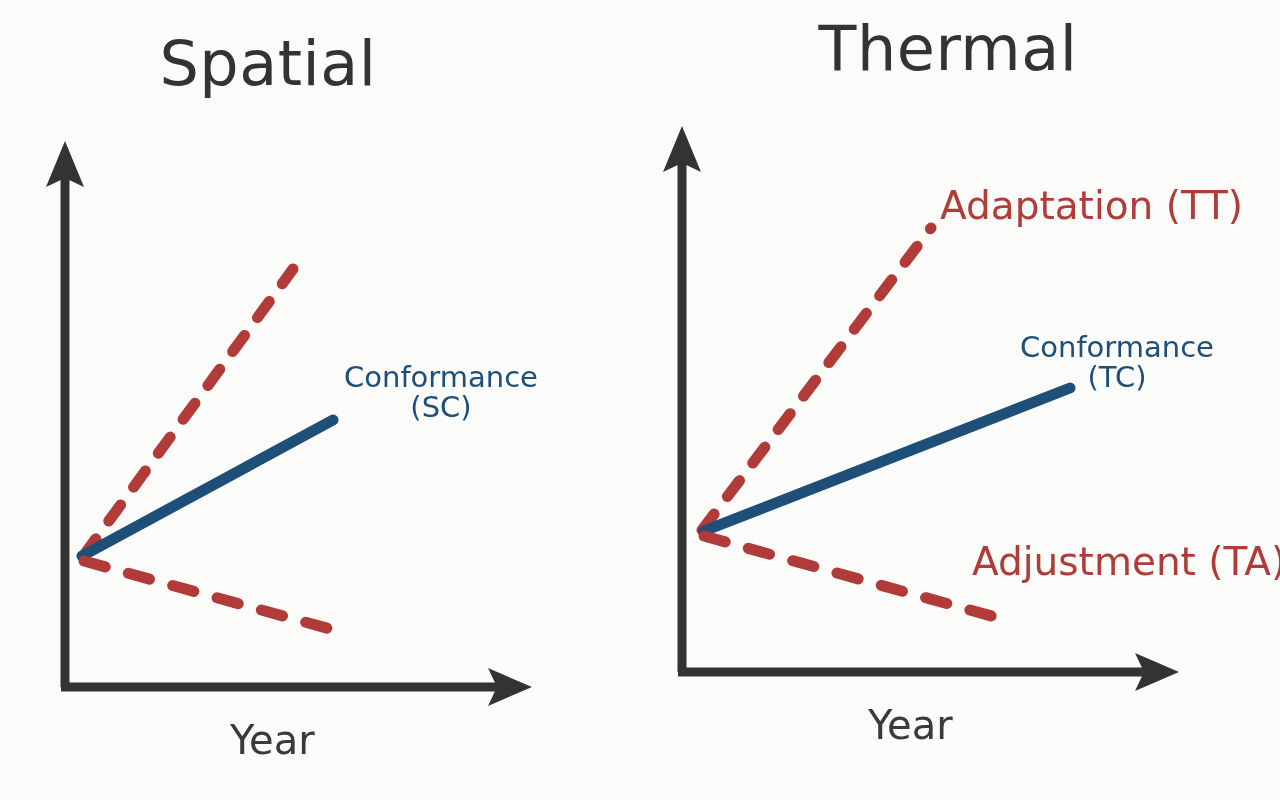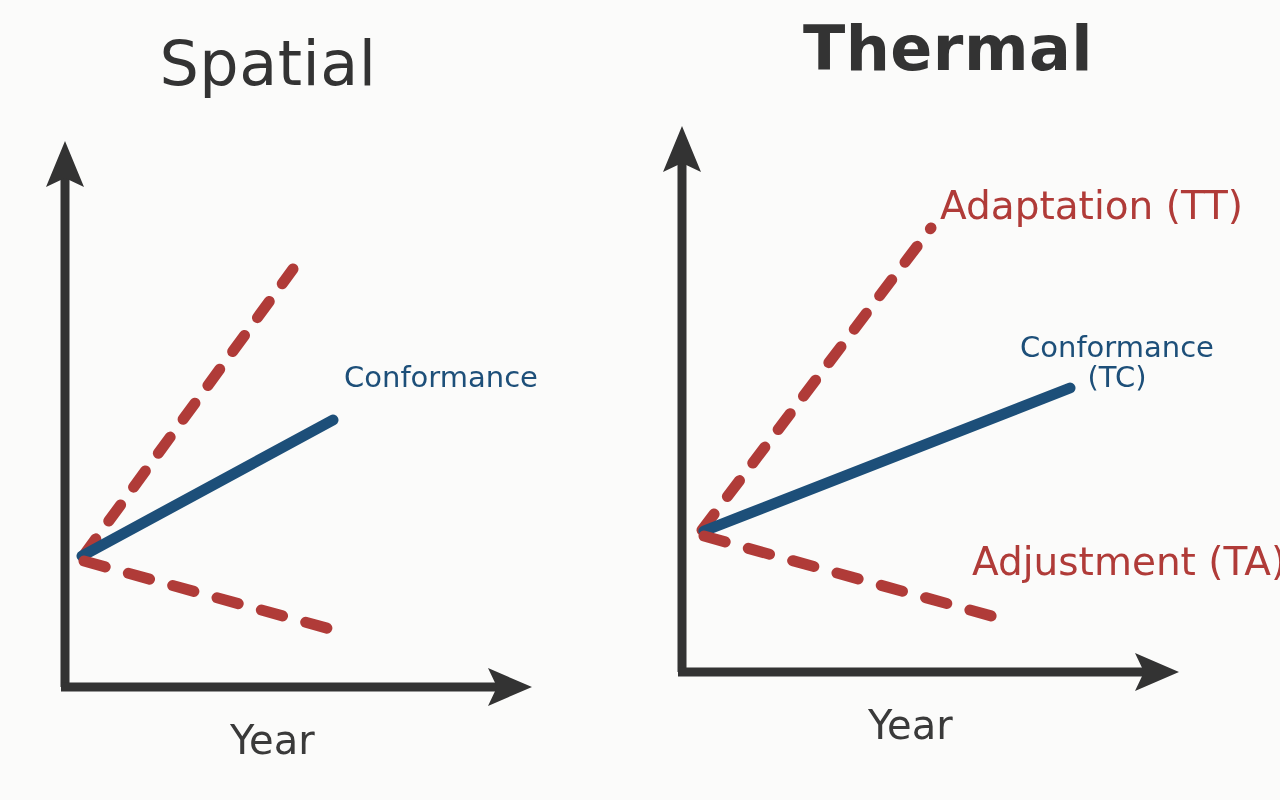--- a/index.html
+++ b/index.html
@@ -35,21 +35,21 @@
     text-align: center;
     font-family: "DejaVu Sans", sans-serif;
     font-size: 62px;
     font-weight: 400;
     color: #333333;
     letter-spacing: 0.5px;
     line-height: 1;
     white-space: nowrap;
   }
   #panel-spatial .panel-title { left: -52px; }
-  #panel-thermal .panel-title { left: -12px; font-weight: bold; }
+  #panel-thermal .panel-title { left: -12px; }
 
   .axis-label {
     position: absolute;
     font-family: "DejaVu Sans", sans-serif;
     font-size: 40px;
     font-weight: 400;
     color: #3a3a3a;
     white-space: nowrap;
   }
 
@@ -97,20 +97,21 @@
       <line x1="84" y1="540" x2="293" y2="254" stroke="#b03b38" stroke-width="11" stroke-linecap="round" stroke-dasharray="20 22"></line>
 
       <line x1="82" y1="541" x2="333" y2="405" stroke="#1d4f79" stroke-width="11" stroke-linecap="round"></line>
 
       <line x1="84" y1="546" x2="330" y2="614" stroke="#b03b38" stroke-width="11" stroke-linecap="round" stroke-dasharray="22 24"></line>
     </svg>
 
 
     <div class="series-label blue center" style="left: 316px; top: 347px; width: 250px;">
       <div>Conformance</div>
+      <div>(SC)</div>
     </div>
 
 
     <div class="axis-label" style="left: 230px; top: 702px;">Year</div>
   </div>
 
   <div class="panel" id="panel-thermal">
 
     <div class="panel-title">Thermal</div>
 

